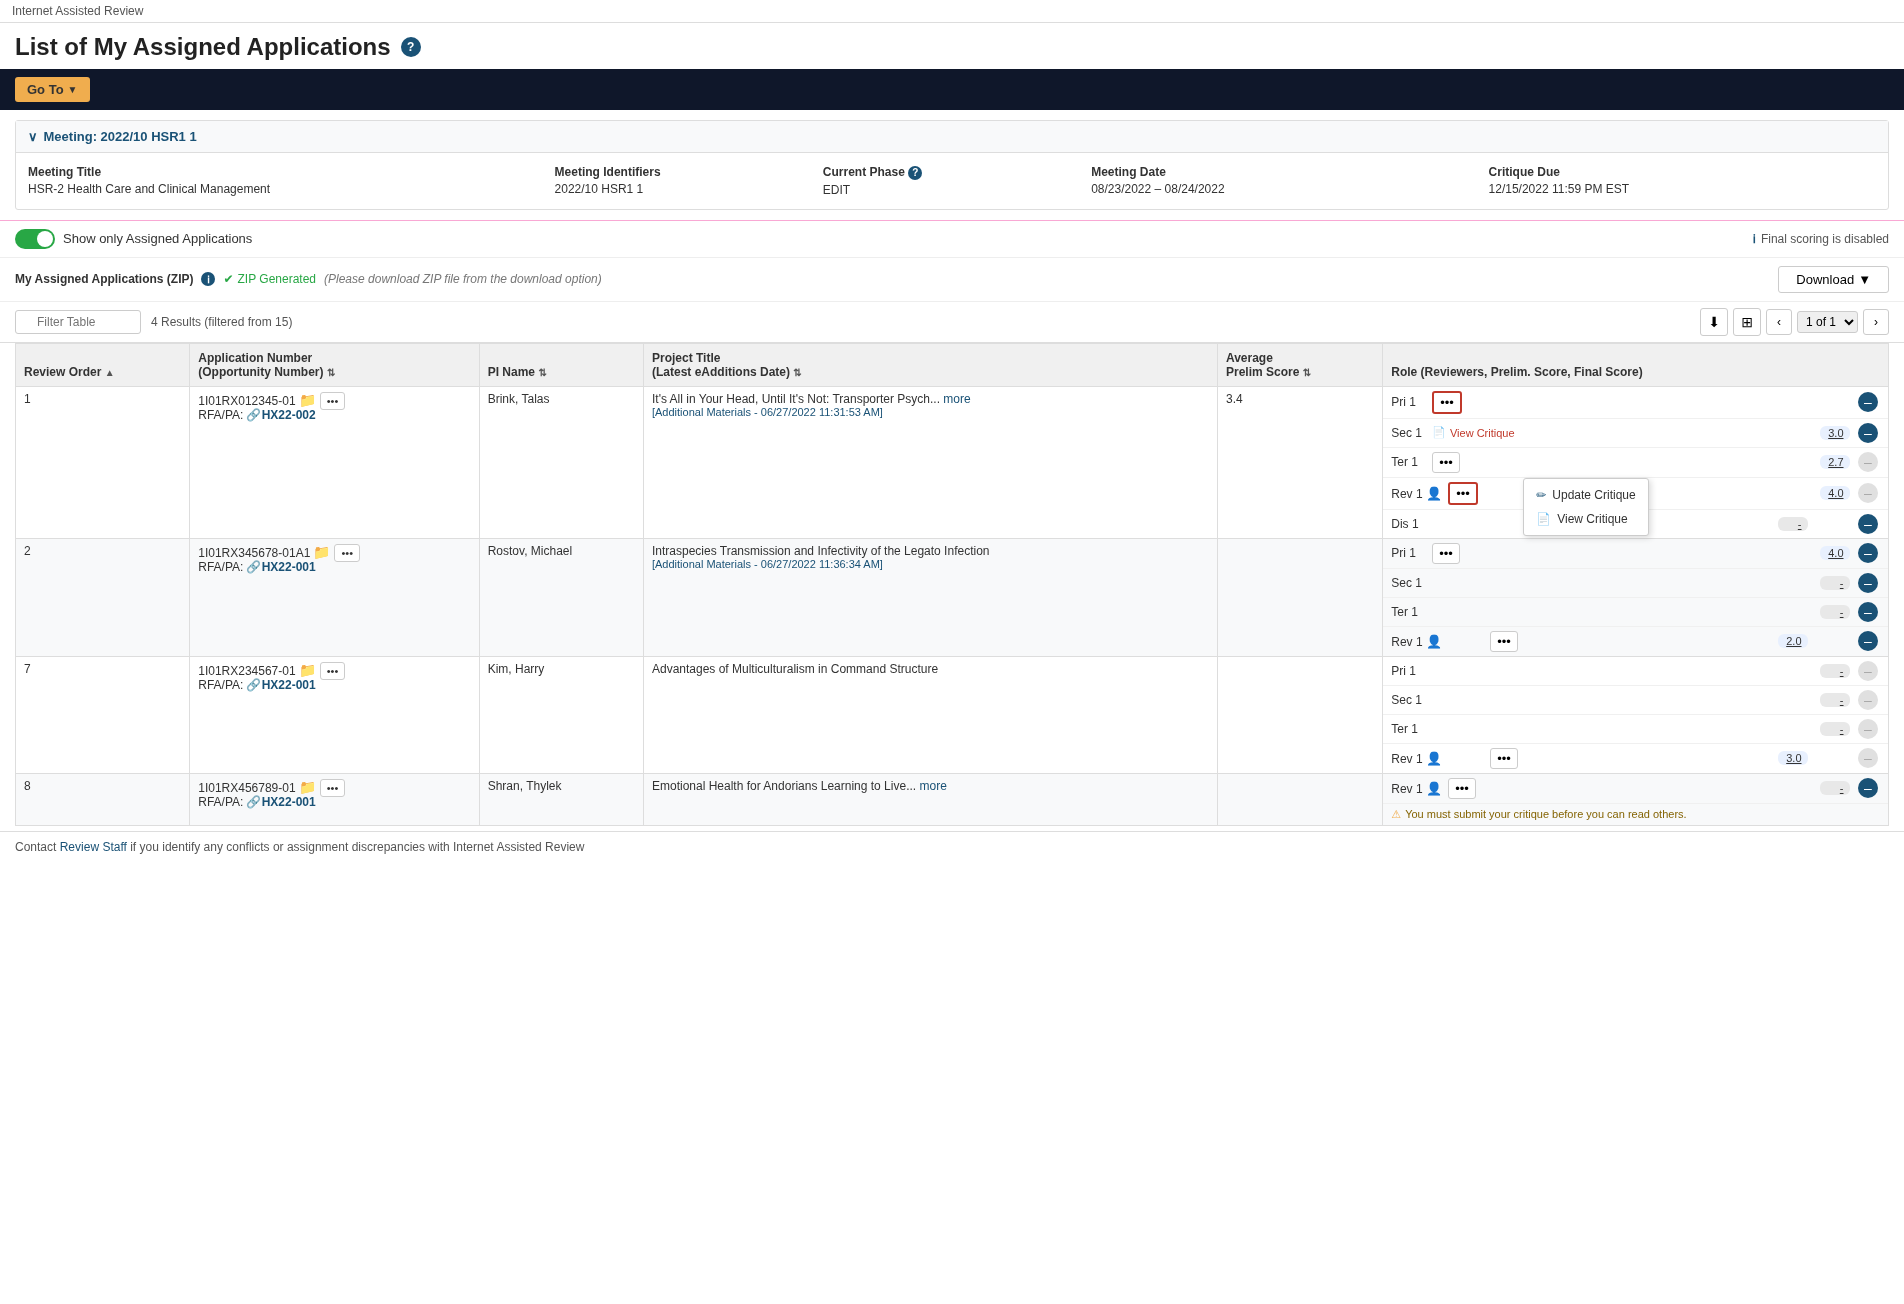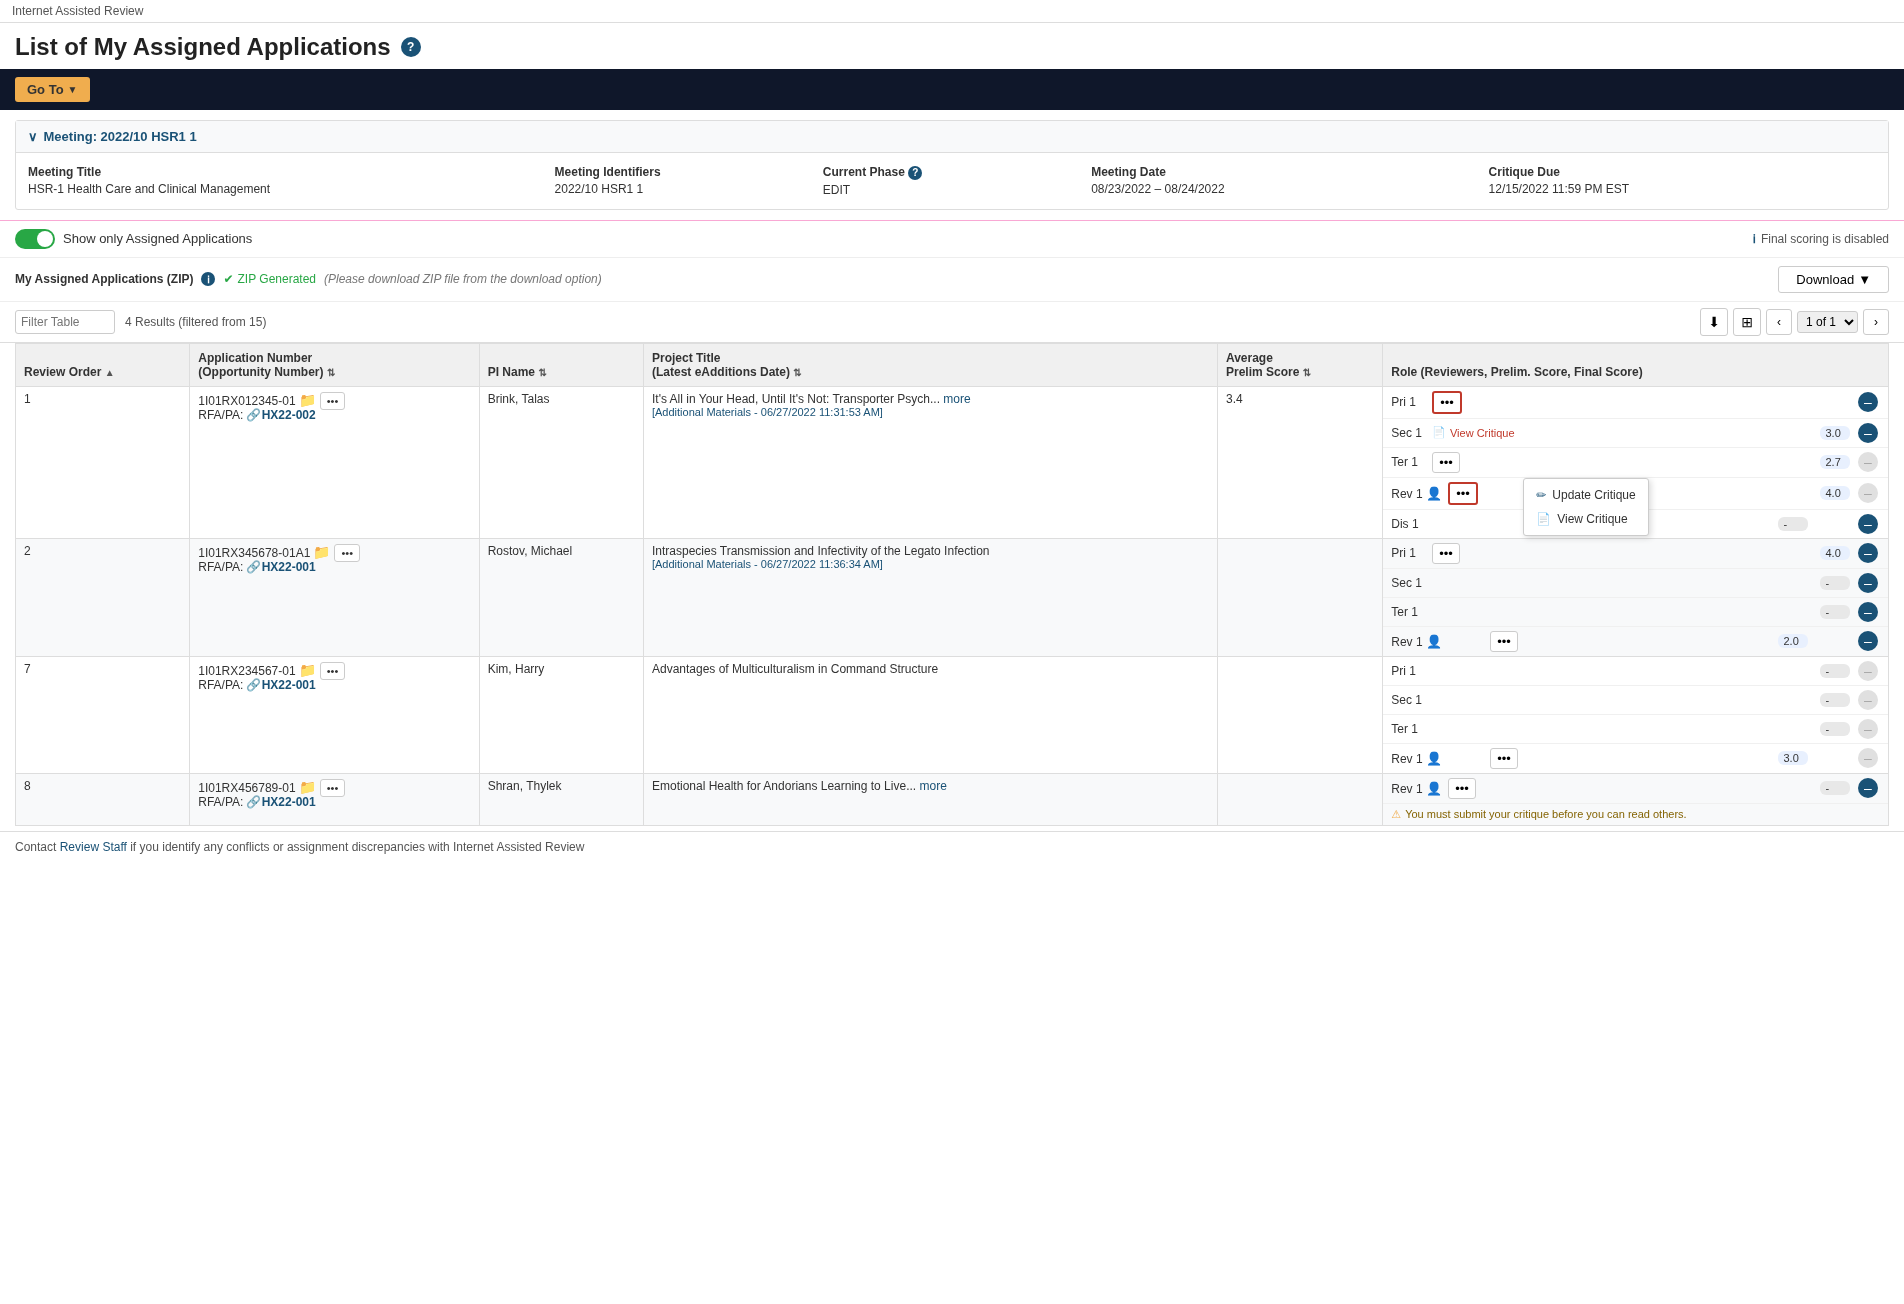--- a/index.html
+++ b/index.html
@@ -33,36 +33,36 @@
 
     .download-bar { padding: 8px 15px; display: flex; align-items: center; justify-content: space-between; border-bottom: 1px solid #eee; }
     .zip-info { display: flex; align-items: center; gap: 8px; font-size: 12px; }
     .zip-label { font-weight: bold; }
     .zip-status { color: #28a745; display: flex; align-items: center; gap: 4px; }
     .zip-note { color: #777; font-style: italic; }
     .download-btn { background: #fff; border: 1px solid #ccc; padding: 5px 17px; font-size: 13px; cursor: pointer; border-radius: 3px; display: flex; align-items: center; gap: 4px; }
 
     .table-controls { padding: 6px 15px; display: flex; align-items: center; justify-content: space-between; border-bottom: 1px solid #ddd; }
     .filter-area { display: flex; align-items: center; gap: 10px; }
-    .filter-input { border: 1px solid #ccc; padding: 4px 5px; font-size: 12px; width: 100px; border-radius: 3px; }
+    .filter-input { border: 1px solid #ccc; padding: 4px 21px; font-size: 12px; width: 126px; border-radius: 3px; }
     .results-count { font-size: 12px; color: #555; }
     .pagination-area { display: flex; align-items: center; gap: 5px; }
     .page-btn { border: 1px solid #ccc; background: #fff; width: 26px; height: 26px; cursor: pointer; font-size: 12px; display: flex; align-items: center; justify-content: center; border-radius: 3px; }
     .page-select { border: 1px solid #ccc; padding: 2px 4px; font-size: 12px; border-radius: 3px; }
     .icon-btn { border: 1px solid #ccc; background: #fff; width: 28px; height: 28px; cursor: pointer; font-size: 14px; display: flex; align-items: center; justify-content: center; border-radius: 3px; }
 
     .main-table { width: 100%; border-collapse: collapse; font-size: 12px; }
     .main-table th { background: #f0f0f0; border: 1px solid #ddd; padding: 7px 8px; text-align: left; font-weight: bold; font-size: 12px; vertical-align: bottom; white-space: nowrap; }
     .main-table td { border: 1px solid #ddd; padding: 5px 8px; vertical-align: top; }
     .sort-arrow { font-size: 10px; color: #555; }
     .rfa-link { color: #1a5276; text-decoration: none; font-weight: bold; }
     .additional-materials { color: #1a5276; font-size: 11px; }
     .more-link { color: #1a5276; text-decoration: none; }
 
-    .score-badge { display: inline-block; background: #e8e8e8; border-radius: 6px; padding: 1px 6px; font-size: 11px; min-width: 30px; text-align: left; }
+    .score-badge { display: inline-block; background: #e8e8e8; border-radius: 6px; padding: 1px 6px; font-size: 11px; min-width: 30px; text-align: right; text-decoration: underline; }
     .score-blue { background: #e8f0fe; color: #333; }
 
     .dots-btn { background: #fff; border: 1px solid #ccc; border-radius: 3px; padding: 2px 6px; cursor: pointer; font-size: 13px; }
     .dots-btn-highlight { background: #fff; border: 2px solid #c0392b; border-radius: 3px; padding: 2px 6px; cursor: pointer; font-size: 13px; }
 
     .circle-btn { display: inline-flex; align-items: center; justify-content: center; width: 20px; height: 20px; border-radius: 50%; background: #1a5276; color: #fff; font-size: 14px; cursor: pointer; border: none; }
     .circle-btn-light { display: inline-flex; align-items: center; justify-content: center; width: 20px; height: 20px; border-radius: 50%; background: #e0e0e0; color: #aaa; font-size: 14px; cursor: pointer; border: none; }
 
     .dropdown-menu { background: #fff; border: 1px solid #ccc; border-radius: 3px; padding: 4px 0; box-shadow: 2px 2px 6px rgba(0,0,0,0.15); display: inline-block; }
     .dropdown-item { display: flex; align-items: center; gap: 6px; padding: 5px 12px; cursor: pointer; white-space: nowrap; font-size: 12px; }
@@ -110,21 +110,21 @@
 </div>
 
 <div class="meeting-section">
   <div class="meeting-header">
     <span>∨</span>
     <span>Meeting: 2022/10 HSR1 1</span>
   </div>
   <div class="meeting-details">
     <div class="meeting-col">
       <span class="meeting-col-label">Meeting Title</span>
-      <span class="meeting-col-value">HSR-1 Health Care and Clinical Management</span>
+      <span class="meeting-col-value">HSR-2 Health Care and Clinical Management</span>
     </div>
     <div class="meeting-col">
       <span class="meeting-col-label">Meeting Identifiers</span>
       <span class="meeting-col-value">2022/10 HSR1 1</span>
     </div>
     <div class="meeting-col">
       <span class="meeting-col-label">Current Phase <span class="help-icon" style="font-size:10px;width:14px;height:14px;">?</span></span>
       <span class="meeting-col-value">EDIT</span>
     </div>
     <div class="meeting-col">

